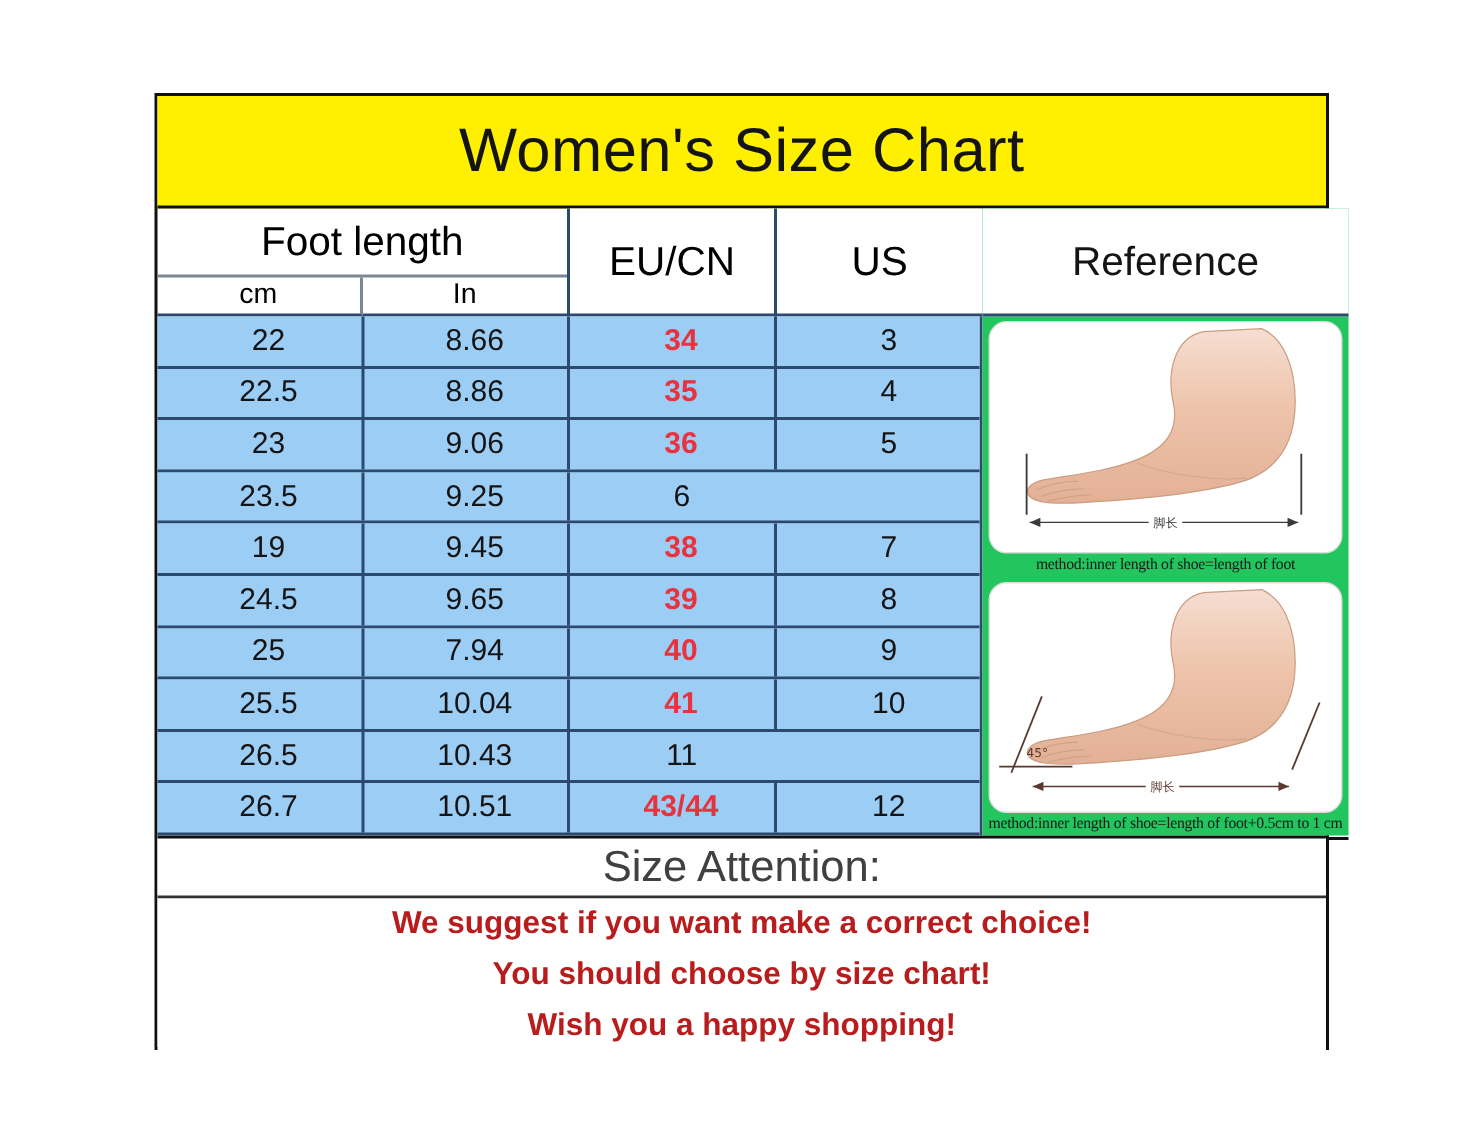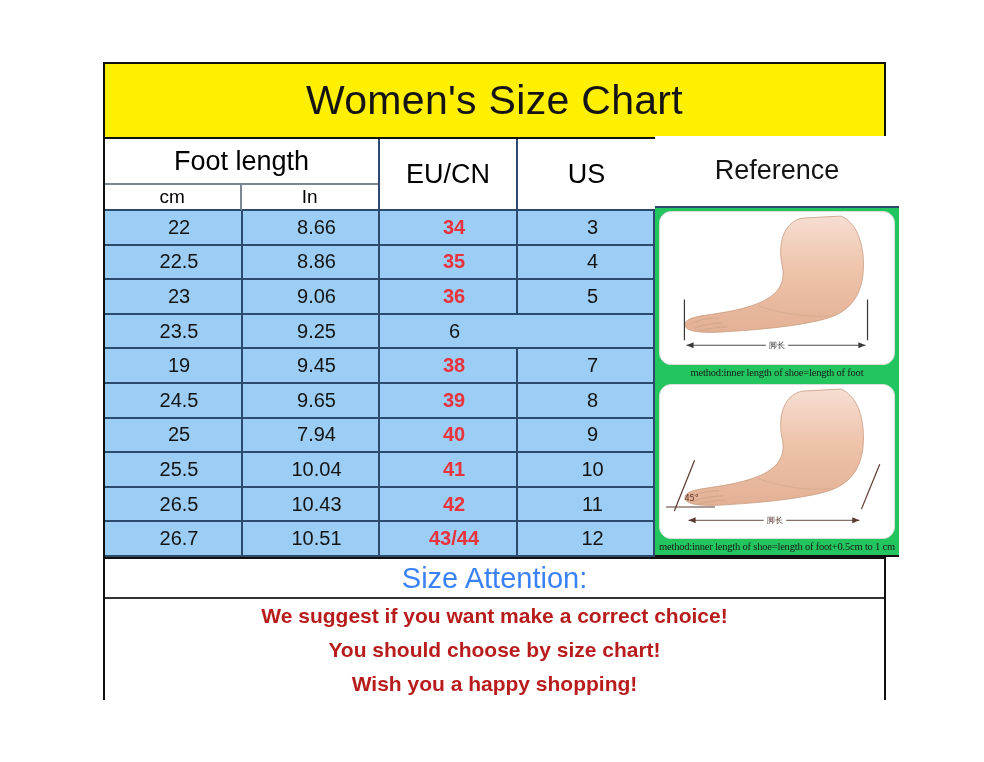--- a/index.html
+++ b/index.html
@@ -52,21 +52,20 @@
     flex: 1 1 auto;
     display: flex;
     flex-direction: column;
   }
 
   .grid-area {
     display: flex;
     flex-direction: row;
     height: 418px;
     flex: 0 0 auto;
-    align-items: flex-end;
   }
 
   
   .data-block {
     width: 550px;
     flex: 0 0 550px;
     display: flex;
     flex-direction: column;
     border-right: 2px solid #2b4a6e;
     box-sizing: border-box;
@@ -220,21 +219,21 @@
     display: flex;
     align-items: center;
     justify-content: center;
     border-bottom: 2px solid #333333;
     border-top: 2px solid #111111;
     box-sizing: border-box;
     background: #ffffff;
   }
   .attention-head .att-text {
     font-size: 29px;
-    color: #3b82f6;
+    color: #404040;
   }
   .attention-body {
     flex: 1 1 auto;
     display: flex;
     flex-direction: column;
     align-items: center;
     justify-content: center;
     background: #ffffff;
     padding-bottom: 4px;
     box-sizing: border-box;
@@ -320,21 +319,20 @@
             </div>
             <div class="data-row">
               <div class="cell col-cm vline">25.5</div>
               <div class="cell col-in vline">10.04</div>
               <div class="cell col-eu vline eu">41</div>
               <div class="cell col-us">10</div>
             </div>
             <div class="data-row">
               <div class="cell col-cm vline">26.5</div>
               <div class="cell col-in vline">10.43</div>
-              <div class="cell col-eu vline eu">42</div>
               <div class="cell col-us">11</div>
             </div>
             <div class="data-row">
               <div class="cell col-cm vline">26.7</div>
               <div class="cell col-in vline">10.51</div>
               <div class="cell col-eu vline eu">43/44</div>
               <div class="cell col-us">12</div>
             </div>
           </div>
       </div>

